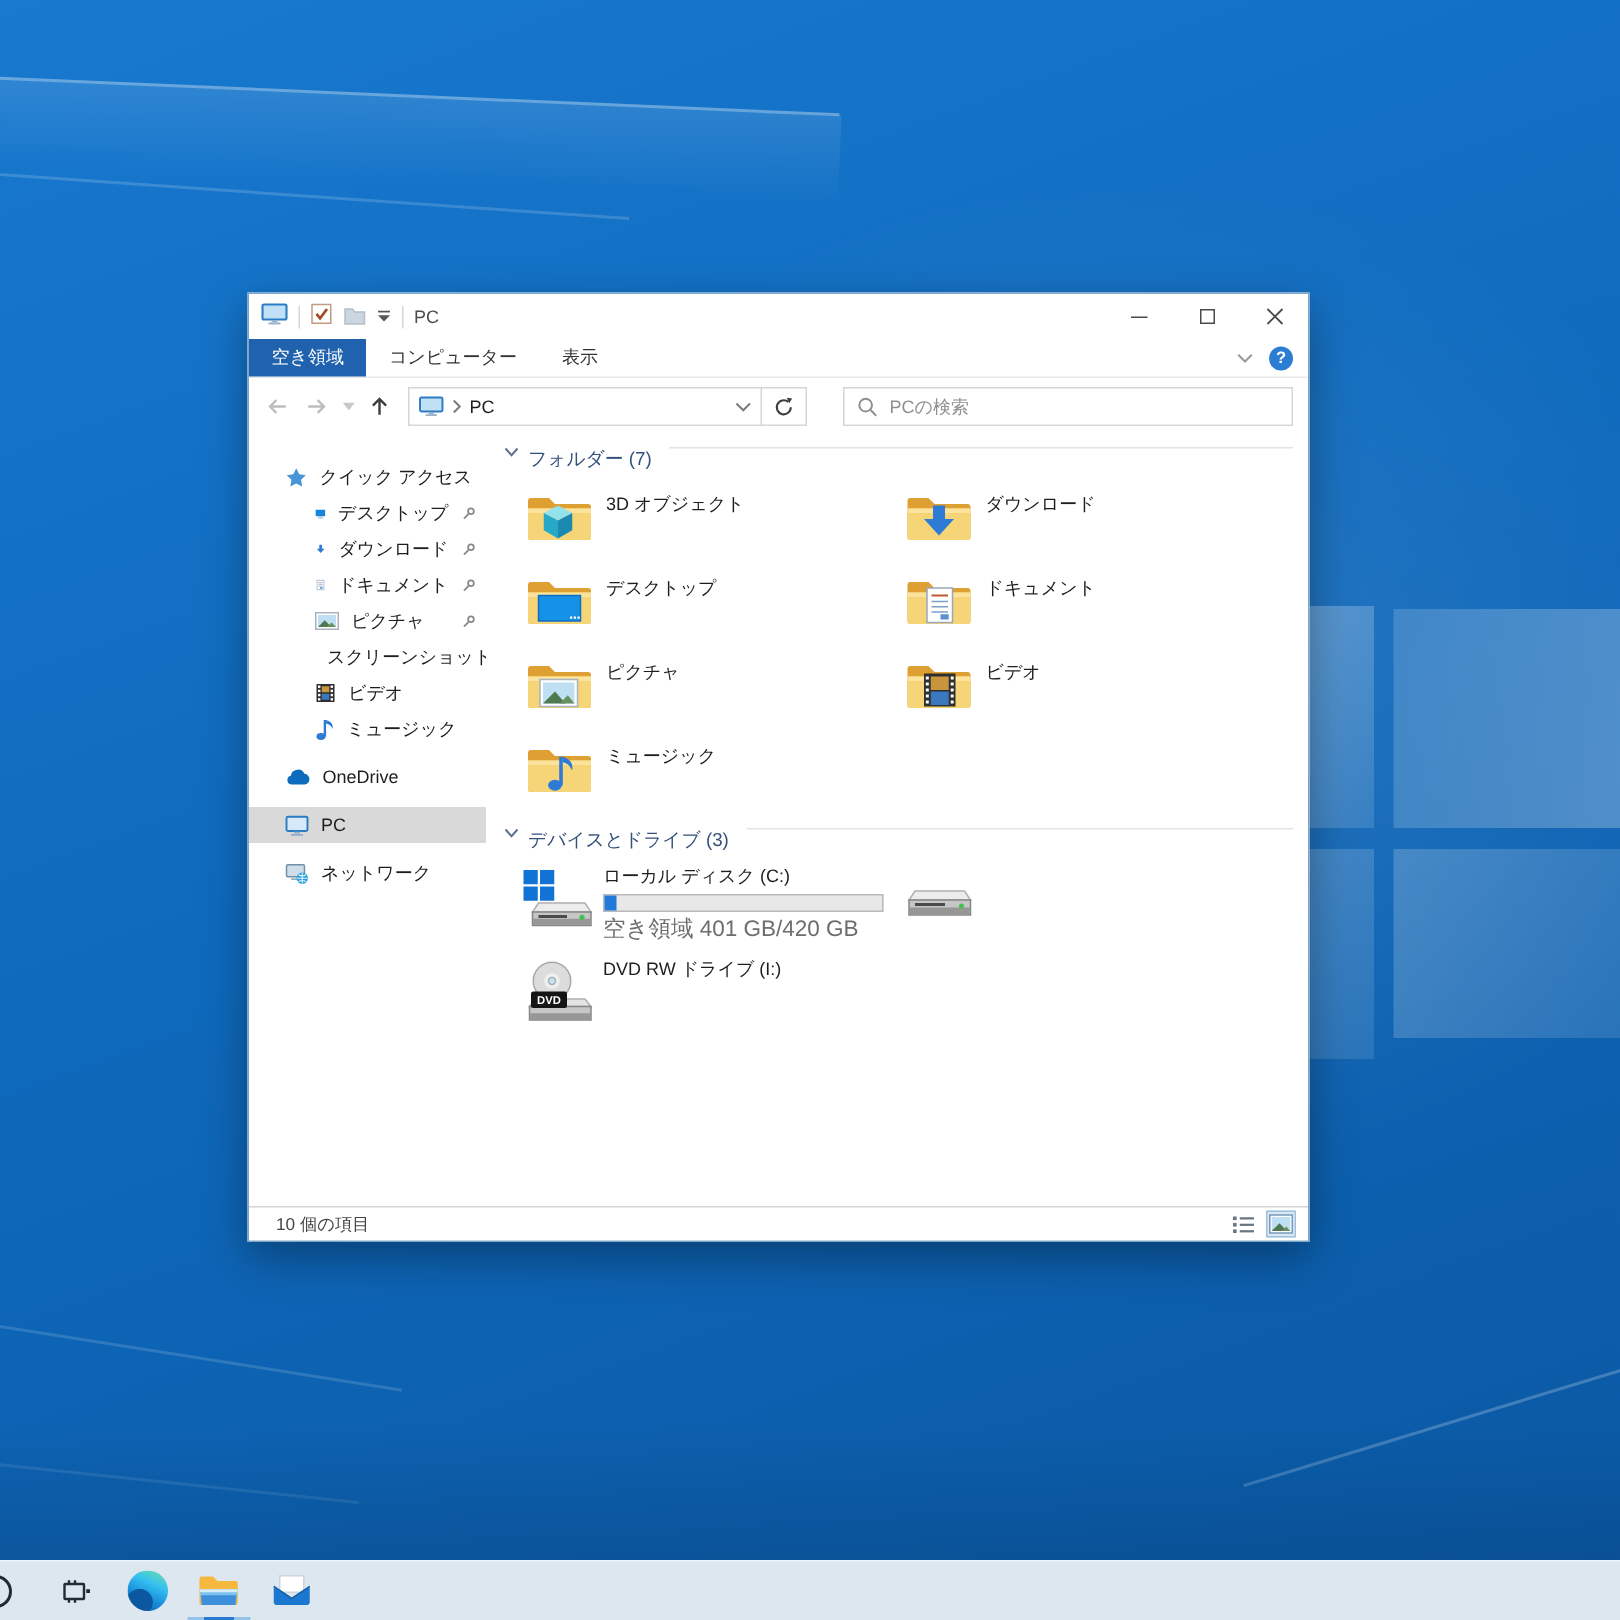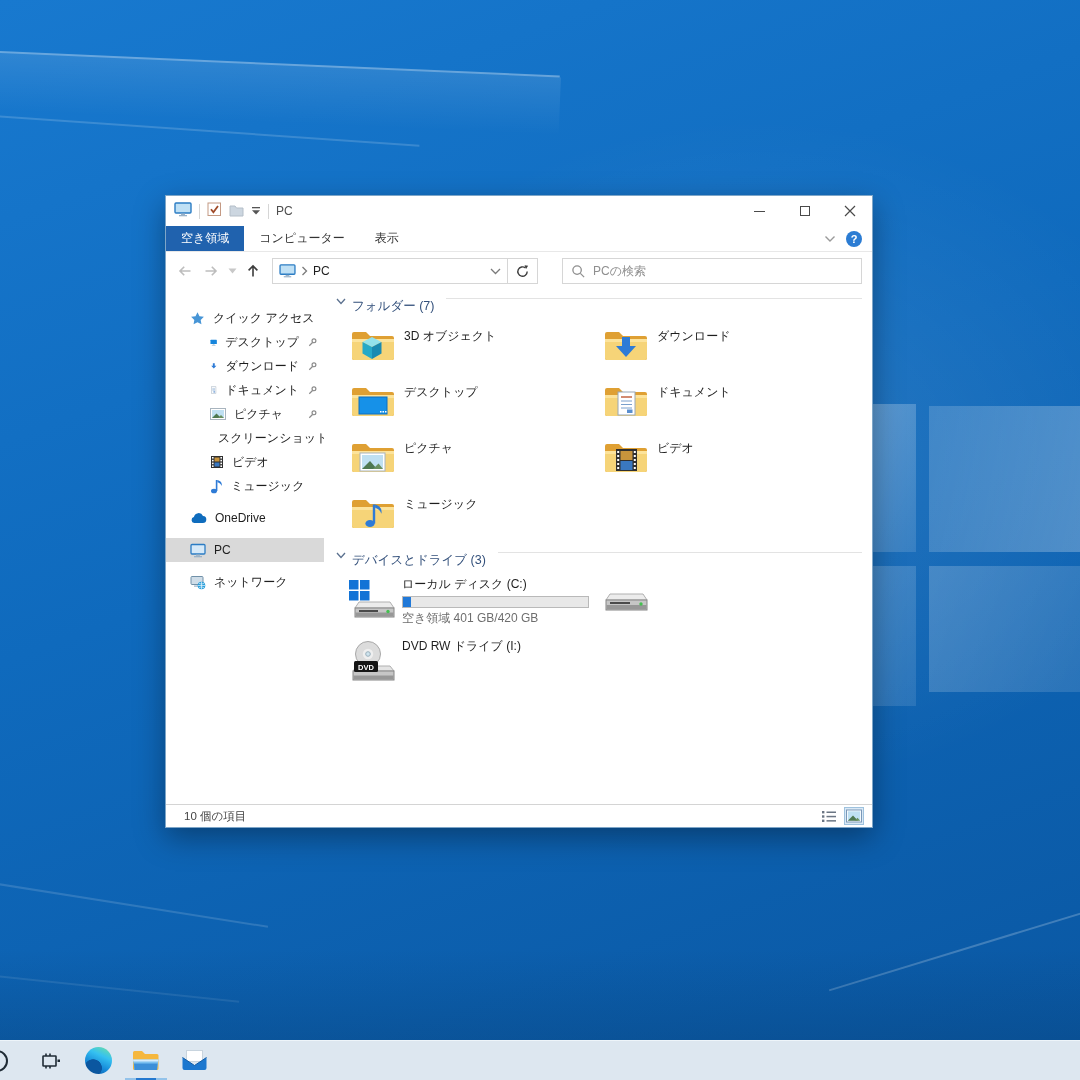--- a/index.html
+++ b/index.html
@@ -78,21 +78,21 @@
   .tile{width:253px;height:56px;display:flex;padding-left:14px;}
   .tile .ficon{flex:0 0 46px;margin-top:4px;}
   .tile .flabel{margin:6px 0 0 8px;white-space:nowrap;}
   .dtile{width:253px;height:62px;display:flex;padding-left:12px;}
   .dtile.short{height:52px;}
   .dtile .dicon{flex:0 0 48px;margin-top:2px;}
   .dinfo{width:190px;margin-left:6px;}
   .dname{white-space:nowrap;}
   .bar{height:12px;border:1px solid #b9b9b9;background:#e8e8e8;margin:3px 0 2px;}
   .bar .fill{height:100%;background:var(--barfill);}
-  .dfree{font-size:12px;color:#6e6e6e;white-space:nowrap;}
+  .dfree{font-size:15px;color:#6e6e6e;white-space:nowrap;}
 
   .statusbar{height:23px;border-top:1px solid #d4d4d4;display:flex;align-items:center;
     padding:0 8px 0 18px;flex:0 0 auto;color:#444;font-size:11.5px;}
   .status-right{margin-left:auto;display:flex;gap:5px;align-items:center;}
   .view-btn{width:20px;height:18px;display:flex;align-items:center;justify-content:center;}
   .view-btn.selected{background:#d9e8f5;border:1px solid #9ec2de;}
 
   
   .taskbar{position:absolute;left:0;bottom:0;width:1080px;height:40px;background:#dde7f0;
     border-top:1px solid #eef5fa;display:flex;align-items:center;overflow:hidden;}

